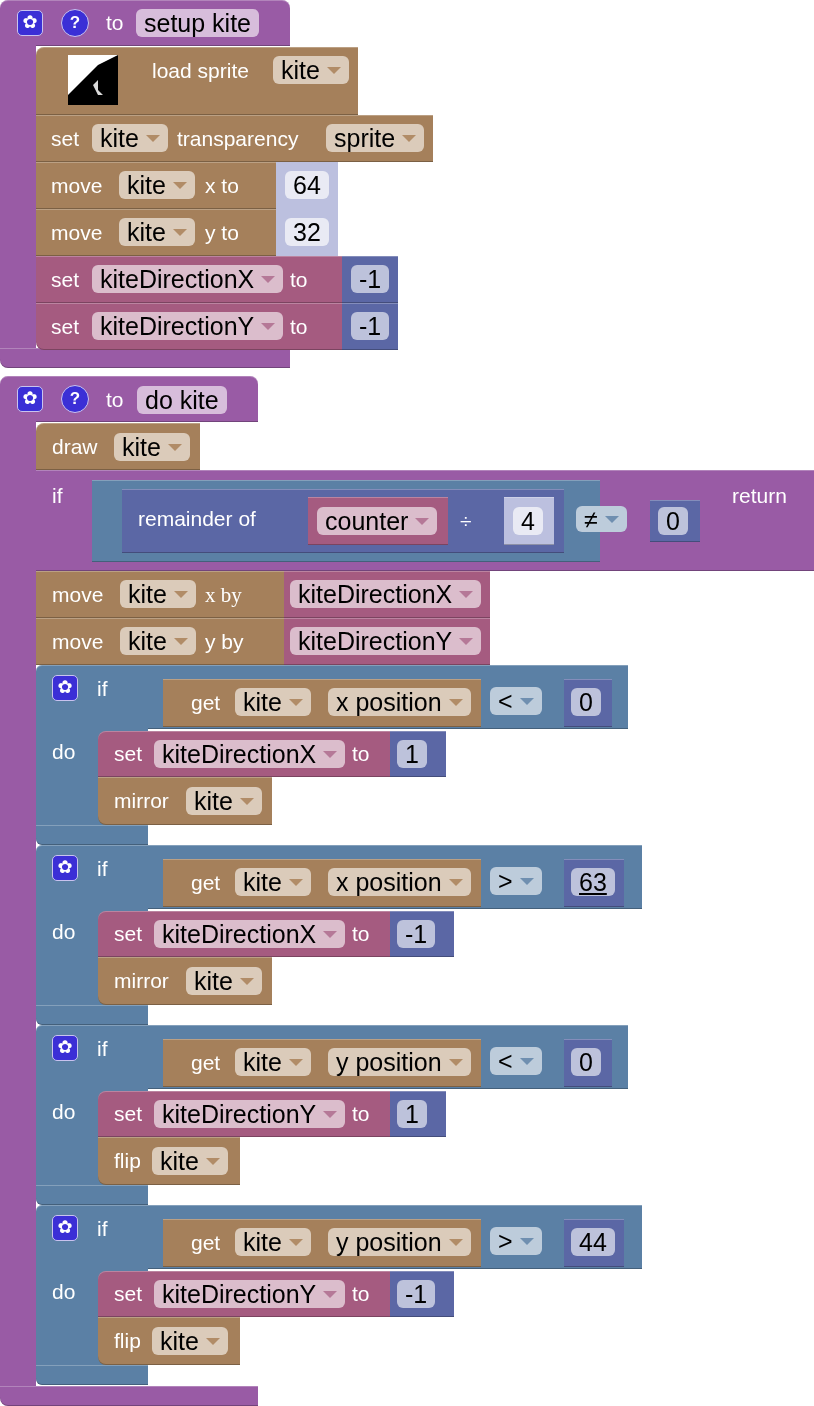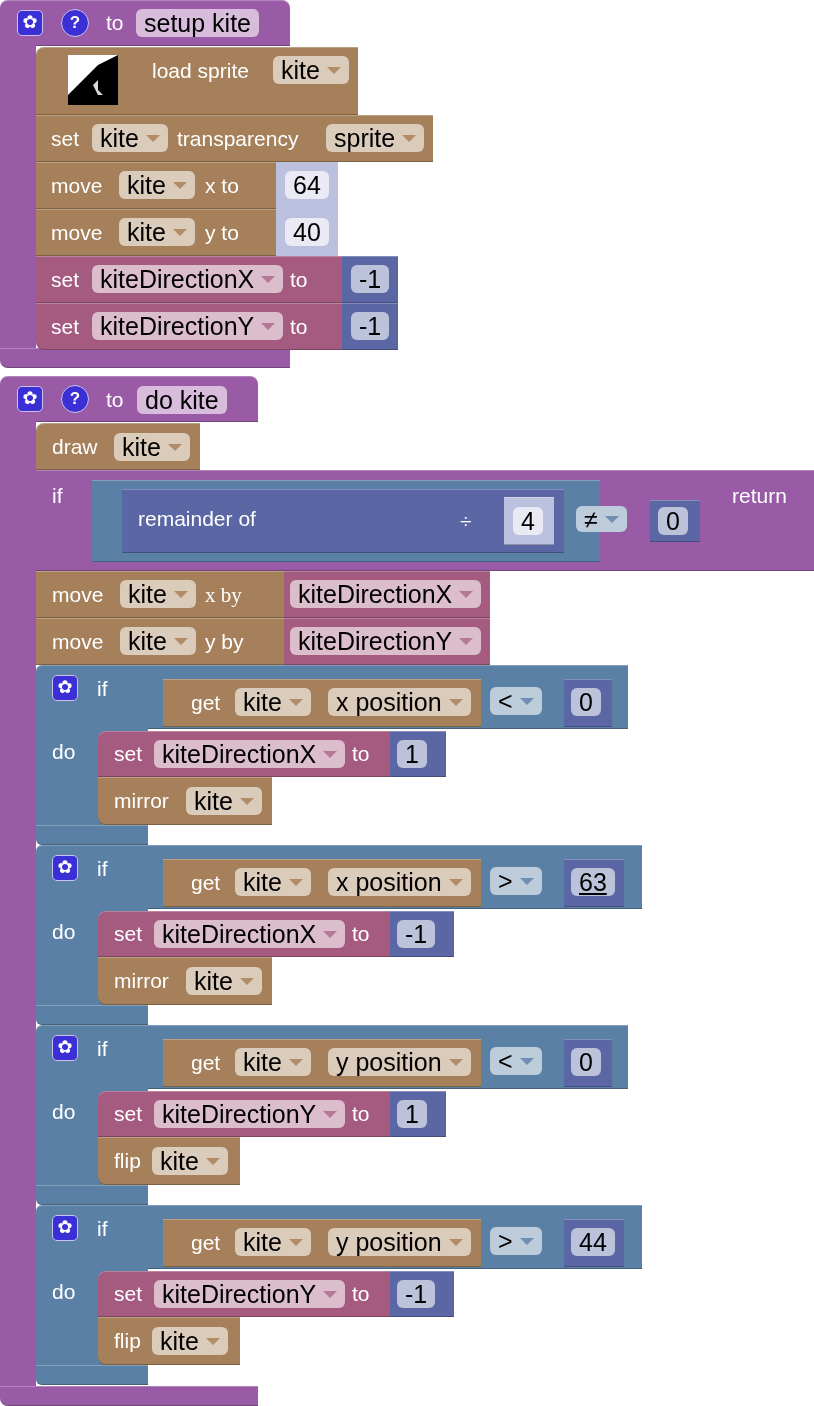--- a/index.html
+++ b/index.html
@@ -79,21 +79,21 @@
   <div class="abs lav" style="left:276px;top:162px;width:62px;height:47px;">
     <div class="field lavF" style="left:9px;top:9px;">64</div>
   </div>
 
   <div class="abs brown edge" style="left:36px;top:209px;width:240px;height:47px;">
     <span class="txt" style="left:15px;top:10px;">move</span>
     <div class="field brownF dd dd-brown" style="left:83px;top:9px;">kite</div>
     <span class="txt" style="left:169px;top:10px;">y to</span>
   </div>
   <div class="abs lav" style="left:276px;top:209px;width:62px;height:47px;">
-    <div class="field lavF" style="left:9px;top:9px;">40</div>
+    <div class="field lavF" style="left:9px;top:9px;">32</div>
   </div>
 
   <div class="abs pink edge" style="left:36px;top:256px;width:306px;height:47px;">
     <span class="txt" style="left:15px;top:10px;">set</span>
     <div class="field pinkF dd dd-pink" style="left:56px;top:9px;">kiteDirectionX</div>
     <span class="txt" style="left:254px;top:10px;">to</span>
   </div>
   <div class="abs navy edge" style="left:342px;top:256px;width:56px;height:47px;">
     <div class="field navyF" style="left:9px;top:9px;">-1</div>
   </div>
@@ -123,20 +123,23 @@
     <div class="field brownF dd dd-brown" style="left:78px;top:10px;">kite</div>
   </div>
 
   <div class="abs proc edge" style="left:36px;top:94px;width:778px;height:101px;">
     <span class="txt" style="left:16px;top:12px;">if</span>
     <span class="txt" style="left:696px;top:12px;">return</span>
 
     <div class="abs steel edge" style="left:56px;top:10px;width:508px;height:82px;">
       <div class="abs navy edge" style="left:30px;top:9px;width:442px;height:64px;">
         <span class="txt" style="left:16px;top:16px;">remainder of</span>
+        <div class="abs pink edge" style="left:186px;top:8px;width:140px;height:48px;">
+          <div class="field pinkF dd dd-pink" style="left:9px;top:10px;">counter</div>
+        </div>
         <span class="txt" style="left:338px;top:18px;">÷</span>
         <div class="abs lav edge" style="left:382px;top:8px;width:50px;height:48px;">
           <div class="field lavF" style="left:9px;top:10px;">4</div>
         </div>
       </div>
       <div class="field steelF dd dd-blue" style="left:484px;top:26px;height:26px;line-height:26px;">≠</div>
       <div class="abs navy edge" style="left:558px;top:20px;width:50px;height:42px;">
         <div class="field navyF" style="left:8px;top:7px;">0</div>
       </div>
     </div>

